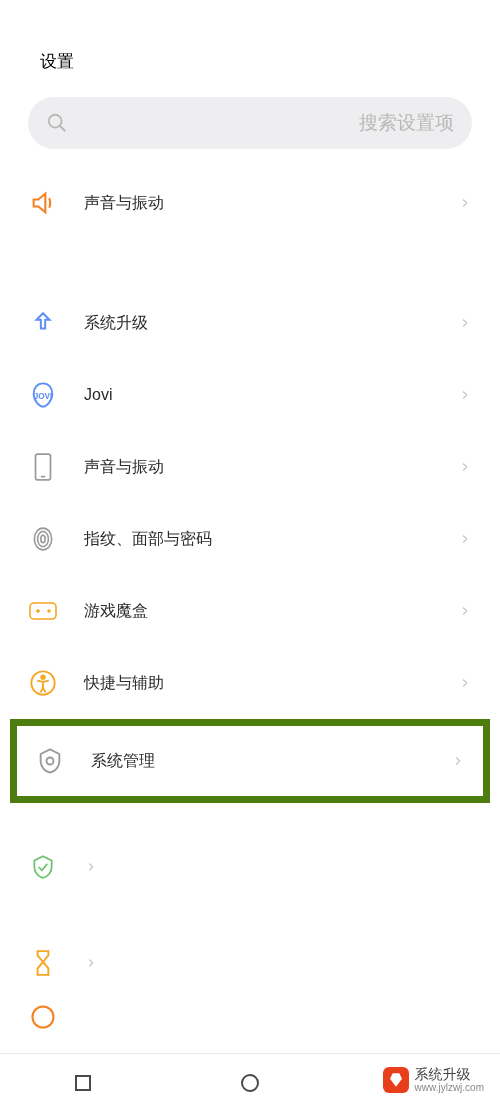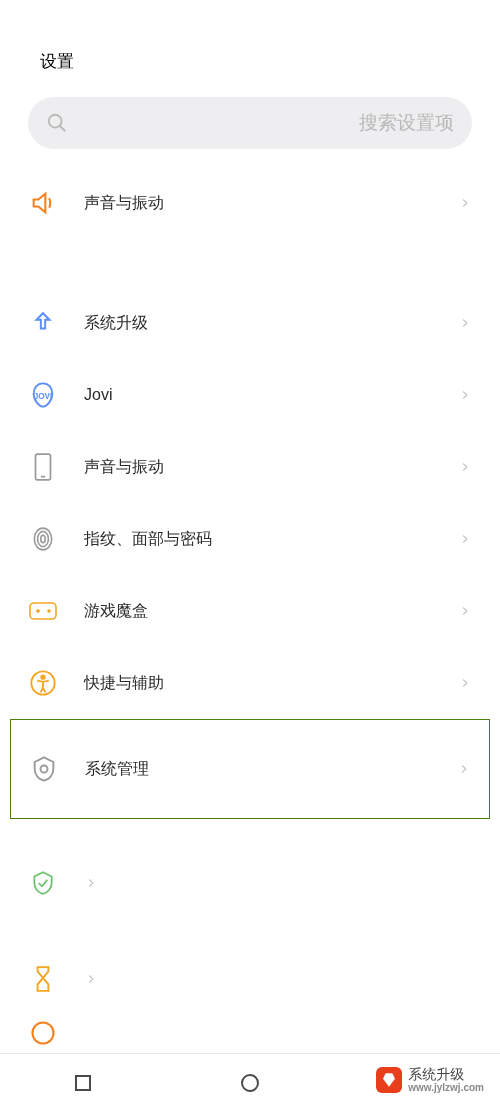--- a/index.html
+++ b/index.html
@@ -68,23 +68,23 @@
       width: 14px;
       height: 14px;
       stroke: #c4c4c4;
       stroke-width: 2;
       fill: none;
     }
     .section-gap {
       height: 48px;
     }
     .highlight-box {
-      border: 1px solid #4d7c0f;
+      border: 7px solid #4d7c0f;
       margin: 0 10px;
-      height: 100px;
+      height: 84px;
       display: flex;
       align-items: center;
     }
     .highlight-box .settings-item {
       height: 100%;
       padding: 0 18px;
       width: 100%;
     }
     .nav-bar {
       position: absolute;
@@ -133,21 +133,20 @@
       fill: #fff;
     }
     .watermark-text {
       display: flex;
       flex-direction: column;
       line-height: 1.1;
     }
     .watermark-url {
       font-size: 10px;
       color: #888;
-      font-weight: bold;
     }
     .partial-item {
       display: flex;
       align-items: center;
       padding: 0 28px;
       height: 36px;
       overflow: hidden;
     }
   </style>
 </head>

